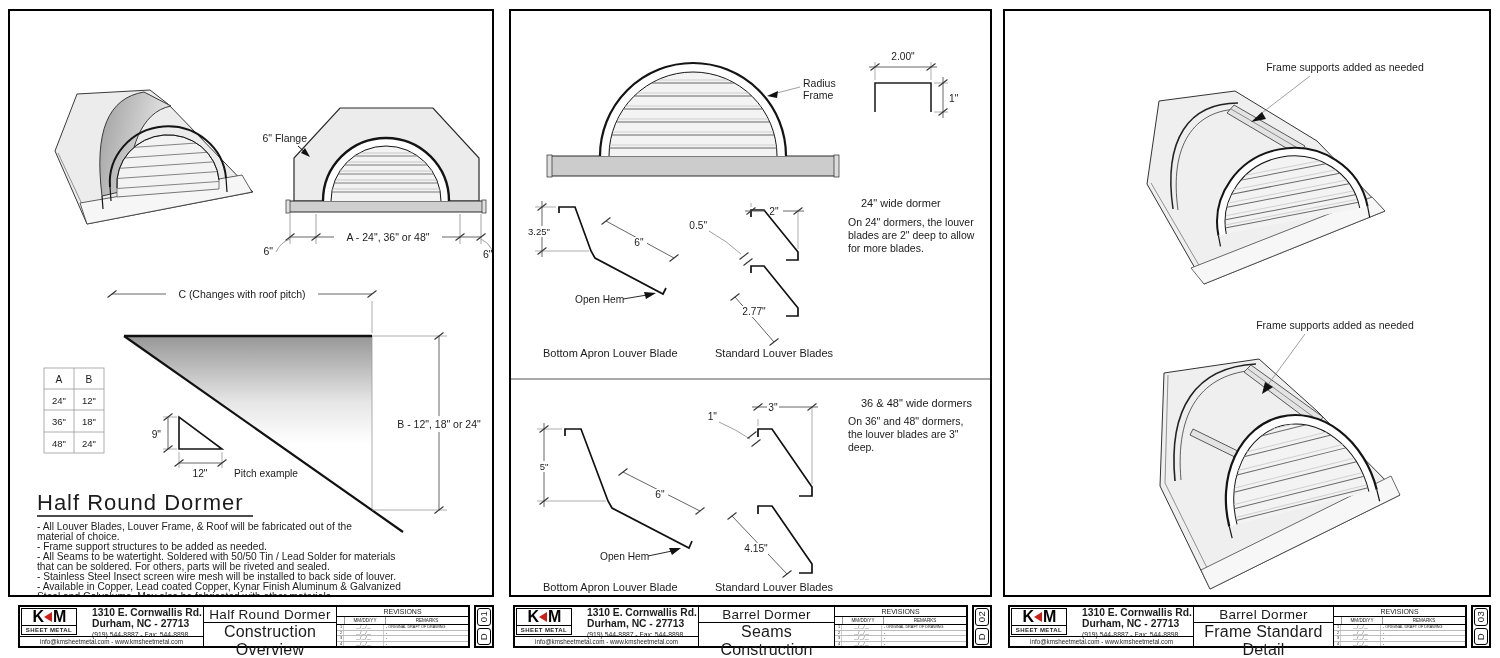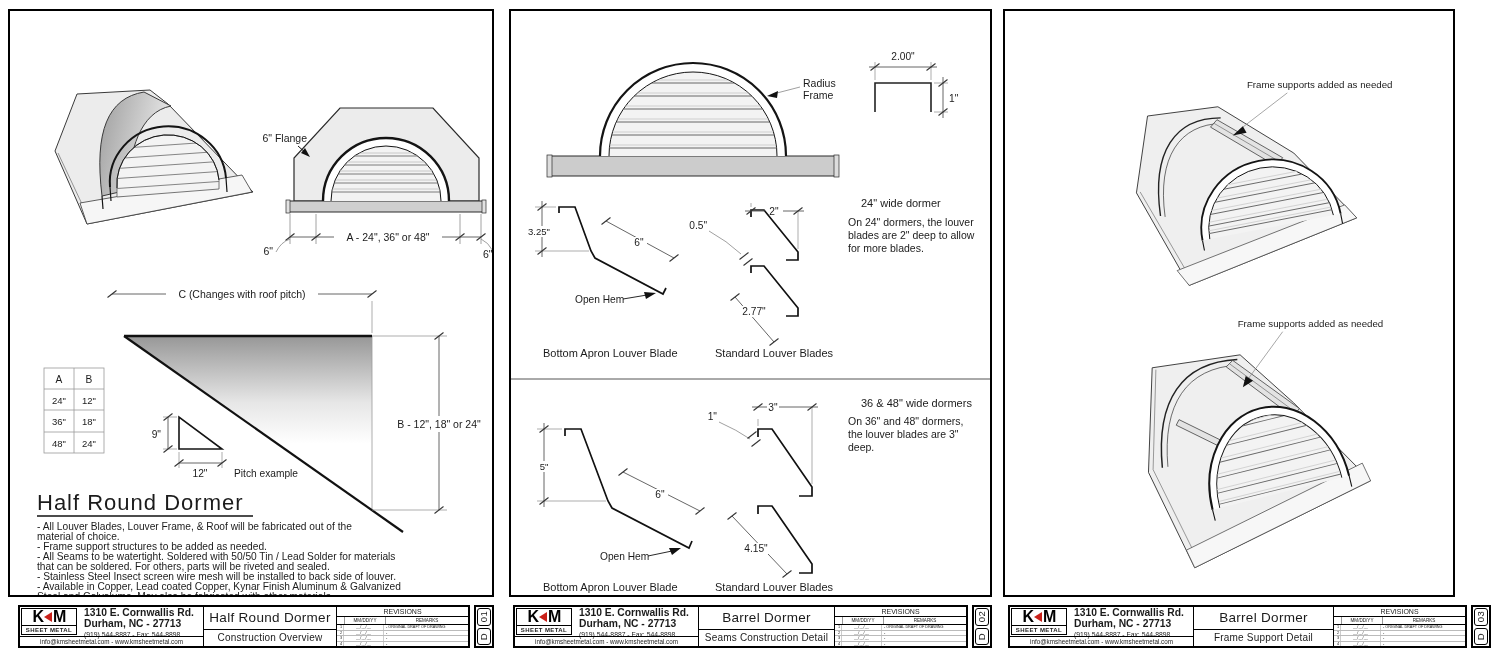--- a/index.html
+++ b/index.html
@@ -11,21 +11,21 @@
     color:#1b1b1b;
     overflow:hidden;
   }
   .sheet{
     position:absolute;top:9px;height:588px;
     background:#fff;border:2px solid #000;
     box-sizing:border-box;
   }
   #sheet1{left:8px;width:486px;}
   #sheet2{left:509px;width:483px;}
-  #sheet3{left:1003px;width:452px;}
+  #sheet3{left:1003px;width:488px;}
   svg.draw{display:block;width:100%;height:100%;}
   svg text{font-family:"Liberation Sans",sans-serif;fill:#1b1b1b;}
   .t9{font-size:9.5px;} .t10{font-size:10.2px;} .t105{font-size:10.5px;}
   .t11{font-size:11px;} .thead{font-size:22px;letter-spacing:1px;}
 
   
   .tblock{
     position:absolute;top:605px;height:43px;
     display:flex;box-sizing:border-box;
   }
@@ -47,35 +47,35 @@
     font-weight:900;font-size:16px;letter-spacing:-1px;line-height:1;color:#000;
   }
   .logo-tri{
     width:0;height:0;display:inline-block;margin:0 1px;
     border-top:5px solid transparent;border-bottom:5px solid transparent;
   }
   .logo-sub{
     border-top:1.5px solid #000;font-size:6px;font-weight:bold;
     text-align:center;letter-spacing:.4px;padding:1px 0;
   }
-  .addr{flex:1;padding:1px 0 0 6px;line-height:1.05;}
+  .addr{flex:1;padding:1px 0 0 14px;line-height:1.05;}
   .addr1,.addr2{font-size:10.3px;font-weight:bold;white-space:nowrap;}
   .addr3{font-size:6.8px;white-space:nowrap;margin-top:1px;}
   .tb-web{
     height:9px;line-height:9px;border-top:1.2px solid #000;
     font-size:6.3px;text-align:center;white-space:nowrap;overflow:hidden;
   }
   .tb-title{flex:1;border-right:1.5px solid #000;display:flex;flex-direction:column;box-sizing:border-box;}
   .tb-title-main{
     flex:1.35;display:flex;align-items:center;justify-content:center;
     font-size:13.5px;letter-spacing:.3px;border-bottom:1px solid #000;
   }
   .tb-title-sub{
     flex:1;display:flex;align-items:center;justify-content:center;
-    font-size:10px;letter-spacing:.2px;text-align:center;
+    font-size:16px;letter-spacing:.2px;text-align:center;
   }
   .tb-rev{width:131px;display:flex;flex-direction:column;box-sizing:border-box;overflow:hidden;}
   .rev-head{height:9px;line-height:9px;font-size:7px;text-align:center;border-bottom:.5px solid #000;}
   .rev-sub{display:flex;height:7px;line-height:7px;font-size:4.6px;border-bottom:.5px solid #000;}
   .rev-n-h{width:7px;border-right:.5px solid #999;}
   .rev-d-h{width:40px;text-align:center;border-right:.5px solid #999;}
   .rev-r-h{flex:1;text-align:center;}
   .rev-row{display:flex;height:4.7px;line-height:4.7px;font-size:3.8px;border-bottom:.5px solid #bbb;}
   .rev-n{width:7px;text-align:right;border-right:.5px solid #ccc;padding-right:1px;box-sizing:border-box;}
   .rev-d{width:40px;text-align:center;border-right:.5px solid #ccc;box-sizing:border-box;}
@@ -617,21 +617,21 @@
         <div class="addr">
           <div class="addr1">1310 E. Cornwallis Rd.</div>
           <div class="addr2">Durham, NC - 27713</div>
           <div class="addr3">(919) 544-8887 - Fax: 544-8898</div>
         </div>
       </div>
       <div class="tb-web">info@kmsheetmetal.com - www.kmsheetmetal.com</div>
     </div>
     <div class="tb-title">
       <div class="tb-title-main">Barrel Dormer</div>
-      <div class="tb-title-sub">Frame Support Detail</div>
+      <div class="tb-title-sub">Frame Standard Detail</div>
     </div>
     <div class="tb-rev">
       <div class="rev-head">REVISIONS</div>
       <div class="rev-sub">
         <span class="rev-n-h"></span>
         <span class="rev-d-h">MM/DD/YY</span>
         <span class="rev-r-h">REMARKS</span>
       </div>
       <div class="rev-row">
           <span class="rev-n">1</span>

